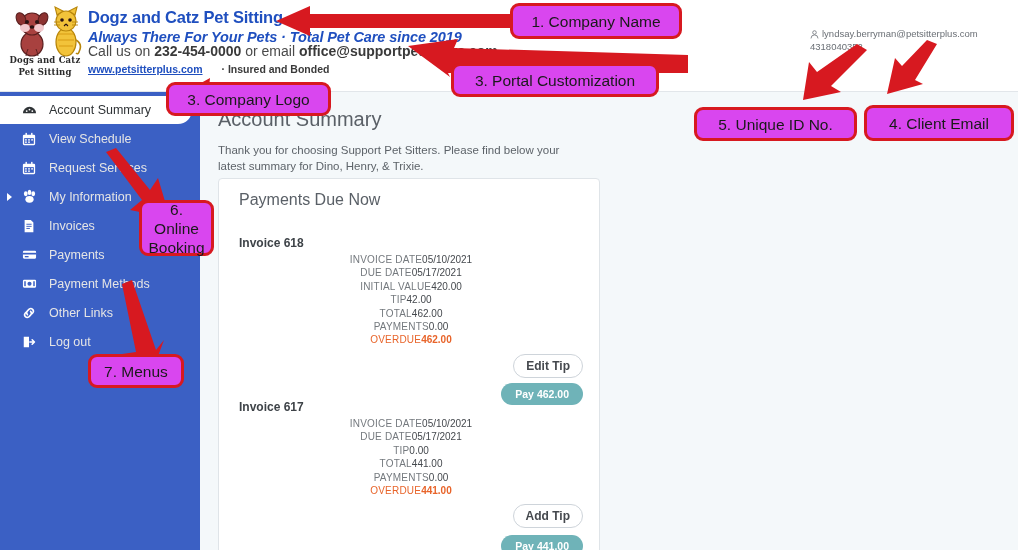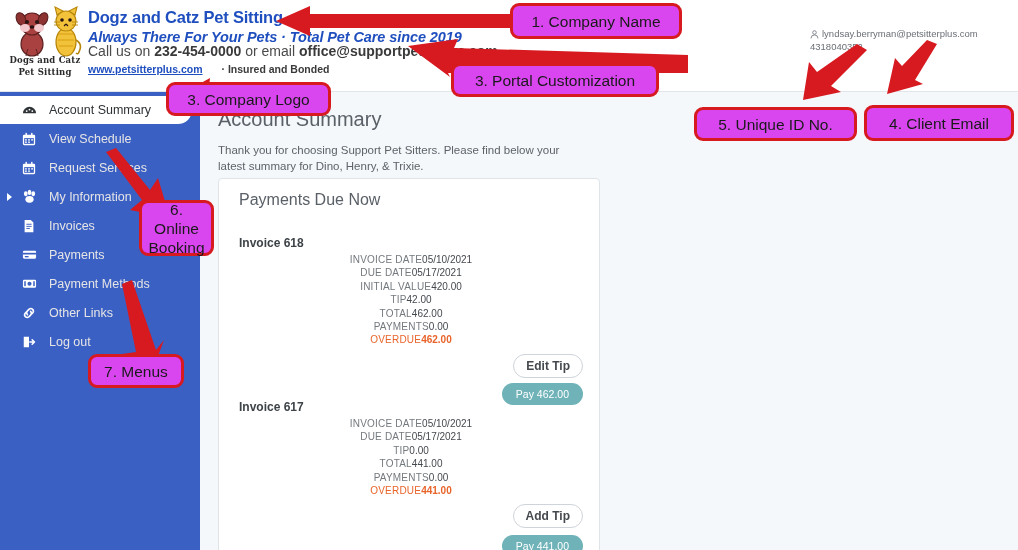--- a/index.html
+++ b/index.html
@@ -105,21 +105,21 @@
   .row.overdue .k, .row.overdue .v { color: #e8642a; }
   .row.overdue .v { font-weight: bold; }
   .btn-row { display: flex; justify-content: flex-end; margin-top: 7px; }
   .btn-tip {
     border: 1px solid #ced4da; background: #ffffff; border-radius: 13px;
     font-size: 12px; font-weight: bold; color: #45494e;
     padding: 4px 12px; cursor: pointer; font-family: "Liberation Sans", sans-serif;
   }
   .btn-pay {
     border: none; background: #6fb3b8; border-radius: 13px;
-    font-size: 10.5px; font-weight: normal; color: #ffffff;
+    font-size: 10.5px; font-weight: bold; color: #ffffff;
     padding: 5px 14px; cursor: pointer; font-family: "Liberation Sans", sans-serif;
   }
 
   
   .callout {
     position: absolute; background: #d946ef; border: 3.5px solid #d71920;
     border-radius: 9px; color: #1a1a1a; font-size: 15.5px;
     font-family: Liberation Sans, sans-serif;
     display: flex; align-items: center; justify-content: center;
     text-align: center; line-height: 19px; padding: 8px 9px; z-index: 40;

